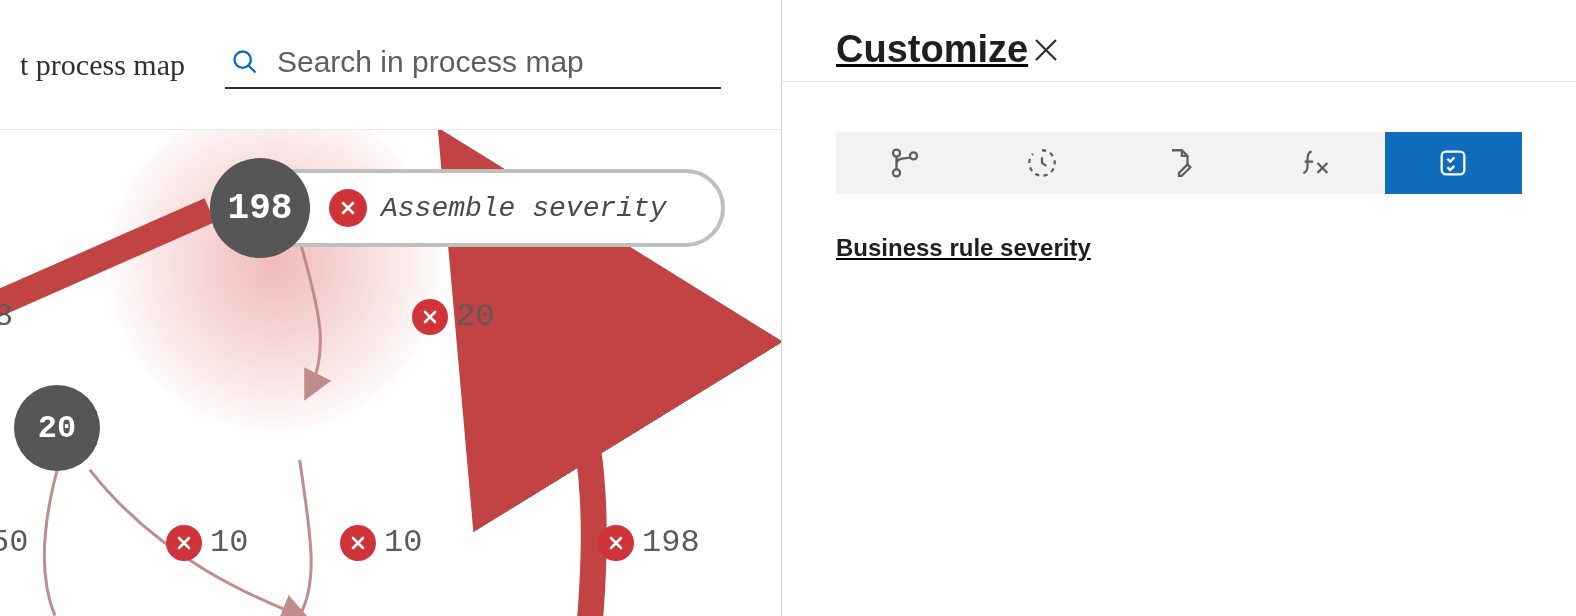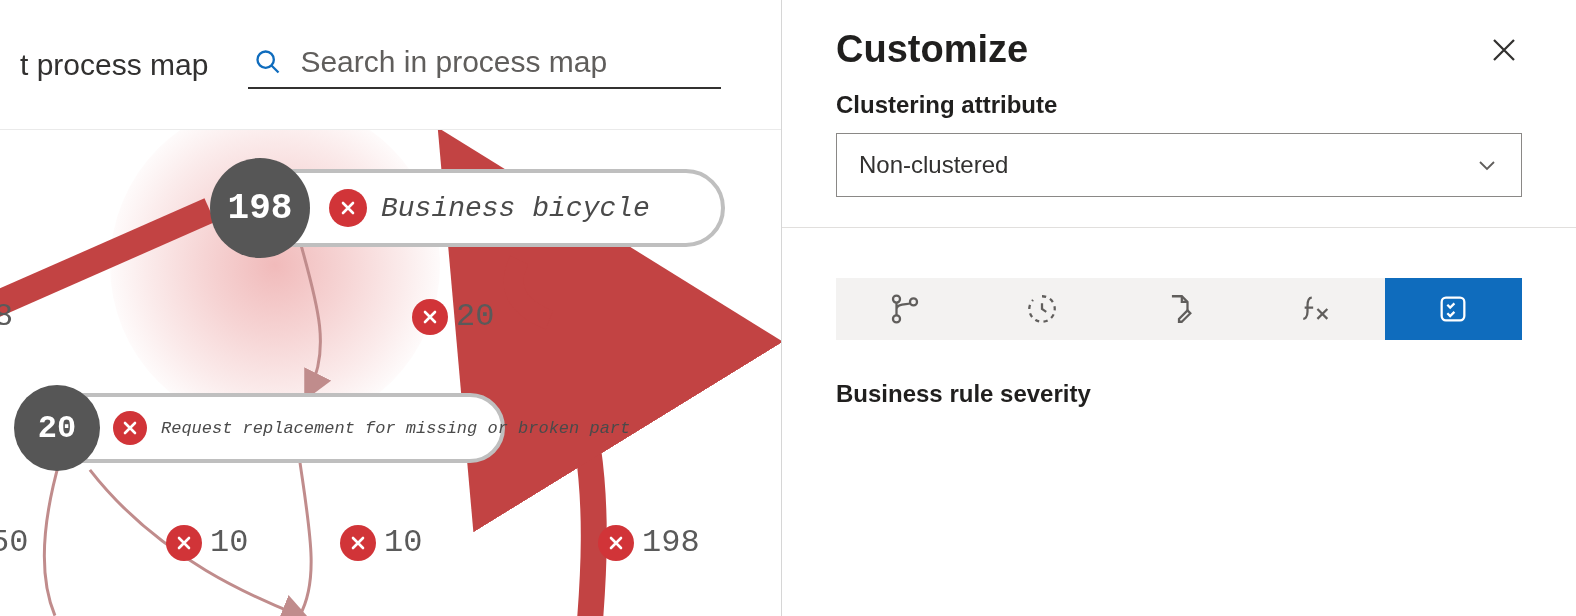--- a/index.html
+++ b/index.html
@@ -1,36 +1,36 @@
 <!DOCTYPE html>
 <html><head>
 <meta charset="utf-8">
 <style>
   * { box-sizing: border-box; margin: 0; padding: 0; }
   html, body { width: 1576px; height: 616px; font-family: "Segoe UI", Arial, sans-serif; background: #fff; overflow: hidden; }
   .app { display: flex; width: 100%; height: 100%; }
   .left-pane { width: 782px; height: 100%; border-right: 1px solid #d6d6d6; position: relative; }
   .topbar { height: 130px; display: flex; align-items: center; padding: 0 20px; border-bottom: 1px solid #eaeaea; }
-  .crumb { font-size: 30px; color: #323130; margin-right: 40px; white-space: nowrap; overflow: hidden; }
+  .crumb { font-size: 30px; color: #323130; margin-right: 40px; white-space: nowrap; overflow: hidden; font-family: Liberation Serif, serif; }
   .search-wrap { display: flex; align-items: center; border-bottom: 2px solid #323130; padding: 4px 6px 8px 6px; flex: 1; margin-right: 40px; }
   .search-icon { width: 28px; height: 28px; margin-right: 18px; flex-shrink: 0; }
   .search-input { border: none; outline: none; font-size: 30px; color: #4d7c0f; width: 100%; background: transparent; }
   .search-input::placeholder { color: #605e5c; }
   .canvas { position: relative; width: 100%; height: calc(100% - 130px); overflow: hidden; font-family: Liberation Mono, monospace; }
   .halo { position: absolute; border-radius: 50%; background: radial-gradient(circle, rgba(214,59,59,0.35) 0%, rgba(214,59,59,0.22) 30%, rgba(214,59,59,0.10) 55%, rgba(214,59,59,0) 75%); }
   .node { position: absolute; display: flex; align-items: center; }
   .node-circle { width: 100px; height: 100px; border-radius: 50%; background: #565656; color: #fff; display: flex; align-items: center; justify-content: center; font-weight: 600; font-size: 36px; z-index: 3; flex-shrink: 0; }
   .node-pill { height: 78px; border: 4px solid #bfbfbf; border-radius: 44px; background: #fff; display: flex; align-items: center; padding-left: 70px; padding-right: 30px; margin-left: -55px; z-index: 2; }
   .err-badge { width: 38px; height: 38px; border-radius: 50%; background: #d13438; display: flex; align-items: center; justify-content: center; flex-shrink: 0; }
   .err-badge svg { width: 16px; height: 16px; }
   .node-label { font-style: italic; color: #4a4a4a; margin-left: 14px; white-space: nowrap; }
   .edge-label { position: absolute; display: flex; align-items: center; gap: 8px; font-size: 32px; color: #5a5a5a; z-index: 4; }
   .edge-label .err-badge { width: 36px; height: 36px; }
   .right-pane { flex: 1; display: flex; flex-direction: column; }
-  .rp-header { display: flex; align-items: center; justify-content: space-between; padding: 28px 54px 10px 54px; }
+  .rp-header { display: flex; align-items: center; padding: 28px 54px 10px 54px; text-decoration: underline; }
   .rp-title { font-size: 38px; font-weight: 600; color: #201f1e; }
   .close-btn { width: 36px; height: 36px; display:flex; align-items:center; justify-content:center; cursor:pointer; }
   .section { padding: 10px 54px 30px 54px; }
   .section-label { font-size: 24px; font-weight: 600; color: #201f1e; margin-bottom: 14px; }
   .select { width: 100%; height: 64px; border: 1.5px solid #8a8886; display: flex; align-items: center; justify-content: space-between; padding: 0 22px; font-size: 24px; color: #323130; cursor: pointer; background:#fff; }
   .chev { width: 24px; height: 24px; }
   .divider { height: 1px; background: #e1dfdd; width: 100%; }
   .tabstrip { display: flex; gap: 0; padding: 0 54px; margin-top: 50px; margin-bottom: 40px; }
   .tab { flex: 1; height: 62px; background: #f3f2f1; display: flex; align-items: center; justify-content: center; cursor: pointer; }
   .tab.active { background: #0f6cbd; }
@@ -81,34 +81,26 @@
       </svg>
 
       <div class="node" style="left:210px; top:28px;">
         <div class="node-circle">198</div>
         <div class="node-pill" style="width:470px;">
           <span class="err-badge">
             <svg viewBox="0 0 16 16">
                 <path d="M3 3 L13 13 M13 3 L3 13" stroke="#fff" stroke-width="2.6" stroke-linecap="round"></path>
               </svg>
           </span>
-          <span class="node-label" style="font-size:28px;">Business bicycle</span>
+          <span class="node-label" style="font-size:28px;">Assemble severity</span>
         </div>
       </div>
 
       <div class="node" style="left:14px; top:255px;">
         <div class="node-circle" style="width:86px;height:86px;font-size:32px;">20</div>
-        <div class="node-pill" style="width:460px; height:70px; padding-left:64px;">
-          <span class="err-badge" style="width:34px;height:34px;">
-            <svg viewBox="0 0 16 16">
-                <path d="M3 3 L13 13 M13 3 L3 13" stroke="#fff" stroke-width="2.6" stroke-linecap="round"></path>
-              </svg>
-          </span>
-          <span class="node-label" style="font-size:17px;">Request replacement for missing or broken part</span>
-        </div>
       </div>
 
       <div class="edge-label" style="left:-6px; top:168px;">
         <span>8</span>
       </div>
       <div class="edge-label" style="left:412px; top:168px;">
         <span class="err-badge">
             <svg viewBox="0 0 16 16">
               <path d="M3 3 L13 13 M13 3 L3 13" stroke="#fff" stroke-width="2.6" stroke-linecap="round"></path>
             </svg>
@@ -148,29 +140,20 @@
   <div class="right-pane">
     <div class="rp-header">
       <div class="rp-title">Customize</div>
       <div class="close-btn">
         <svg viewBox="0 0 24 24" width="30" height="30">
             <path d="M4 4 L20 20 M20 4 L4 20" stroke="#323130" stroke-width="1.8"></path>
           </svg>
       </div>
     </div>
 
-    <div class="section">
-      <div class="section-label">Clustering attribute</div>
-      <div class="select">
-        <span>Non-clustered</span>
-        <svg class="chev" viewBox="0 0 24 24">
-            <path d="M5 9 L12 16 L19 9" stroke="#605e5c" stroke-width="1.8" fill="none"></path>
-          </svg>
-      </div>
-    </div>
 
     <div class="divider"></div>
 
     <div class="tabstrip">
       <div class="tab">
         <svg viewBox="0 0 24 24">
             <circle cx="6" cy="5" r="2.5"></circle>
             <circle cx="6" cy="19" r="2.5"></circle>
             <circle cx="18" cy="7" r="2.5"></circle>
             <path d="M6 7.5 V16.5 M6 12 C 6 8, 14 9, 15.5 8"></path>
@@ -195,17 +178,17 @@
           </svg>
       </div>
       <div class="tab active">
         <svg viewBox="0 0 24 24">
             <rect x="4" y="4" width="16" height="16" rx="3"></rect>
             <path d="M8 9 l2 2 l3 -3 M8 15 l2 2 l3 -3"></path>
           </svg>
       </div>
     </div>
 
-    <div class="section" style="padding-top:0;">
+    <div class="section" style="padding-top:0;text-decoration:underline;">
       <div class="section-label">Business rule severity</div>
     </div>
   </div>
 </div>
 
 </body></html>

